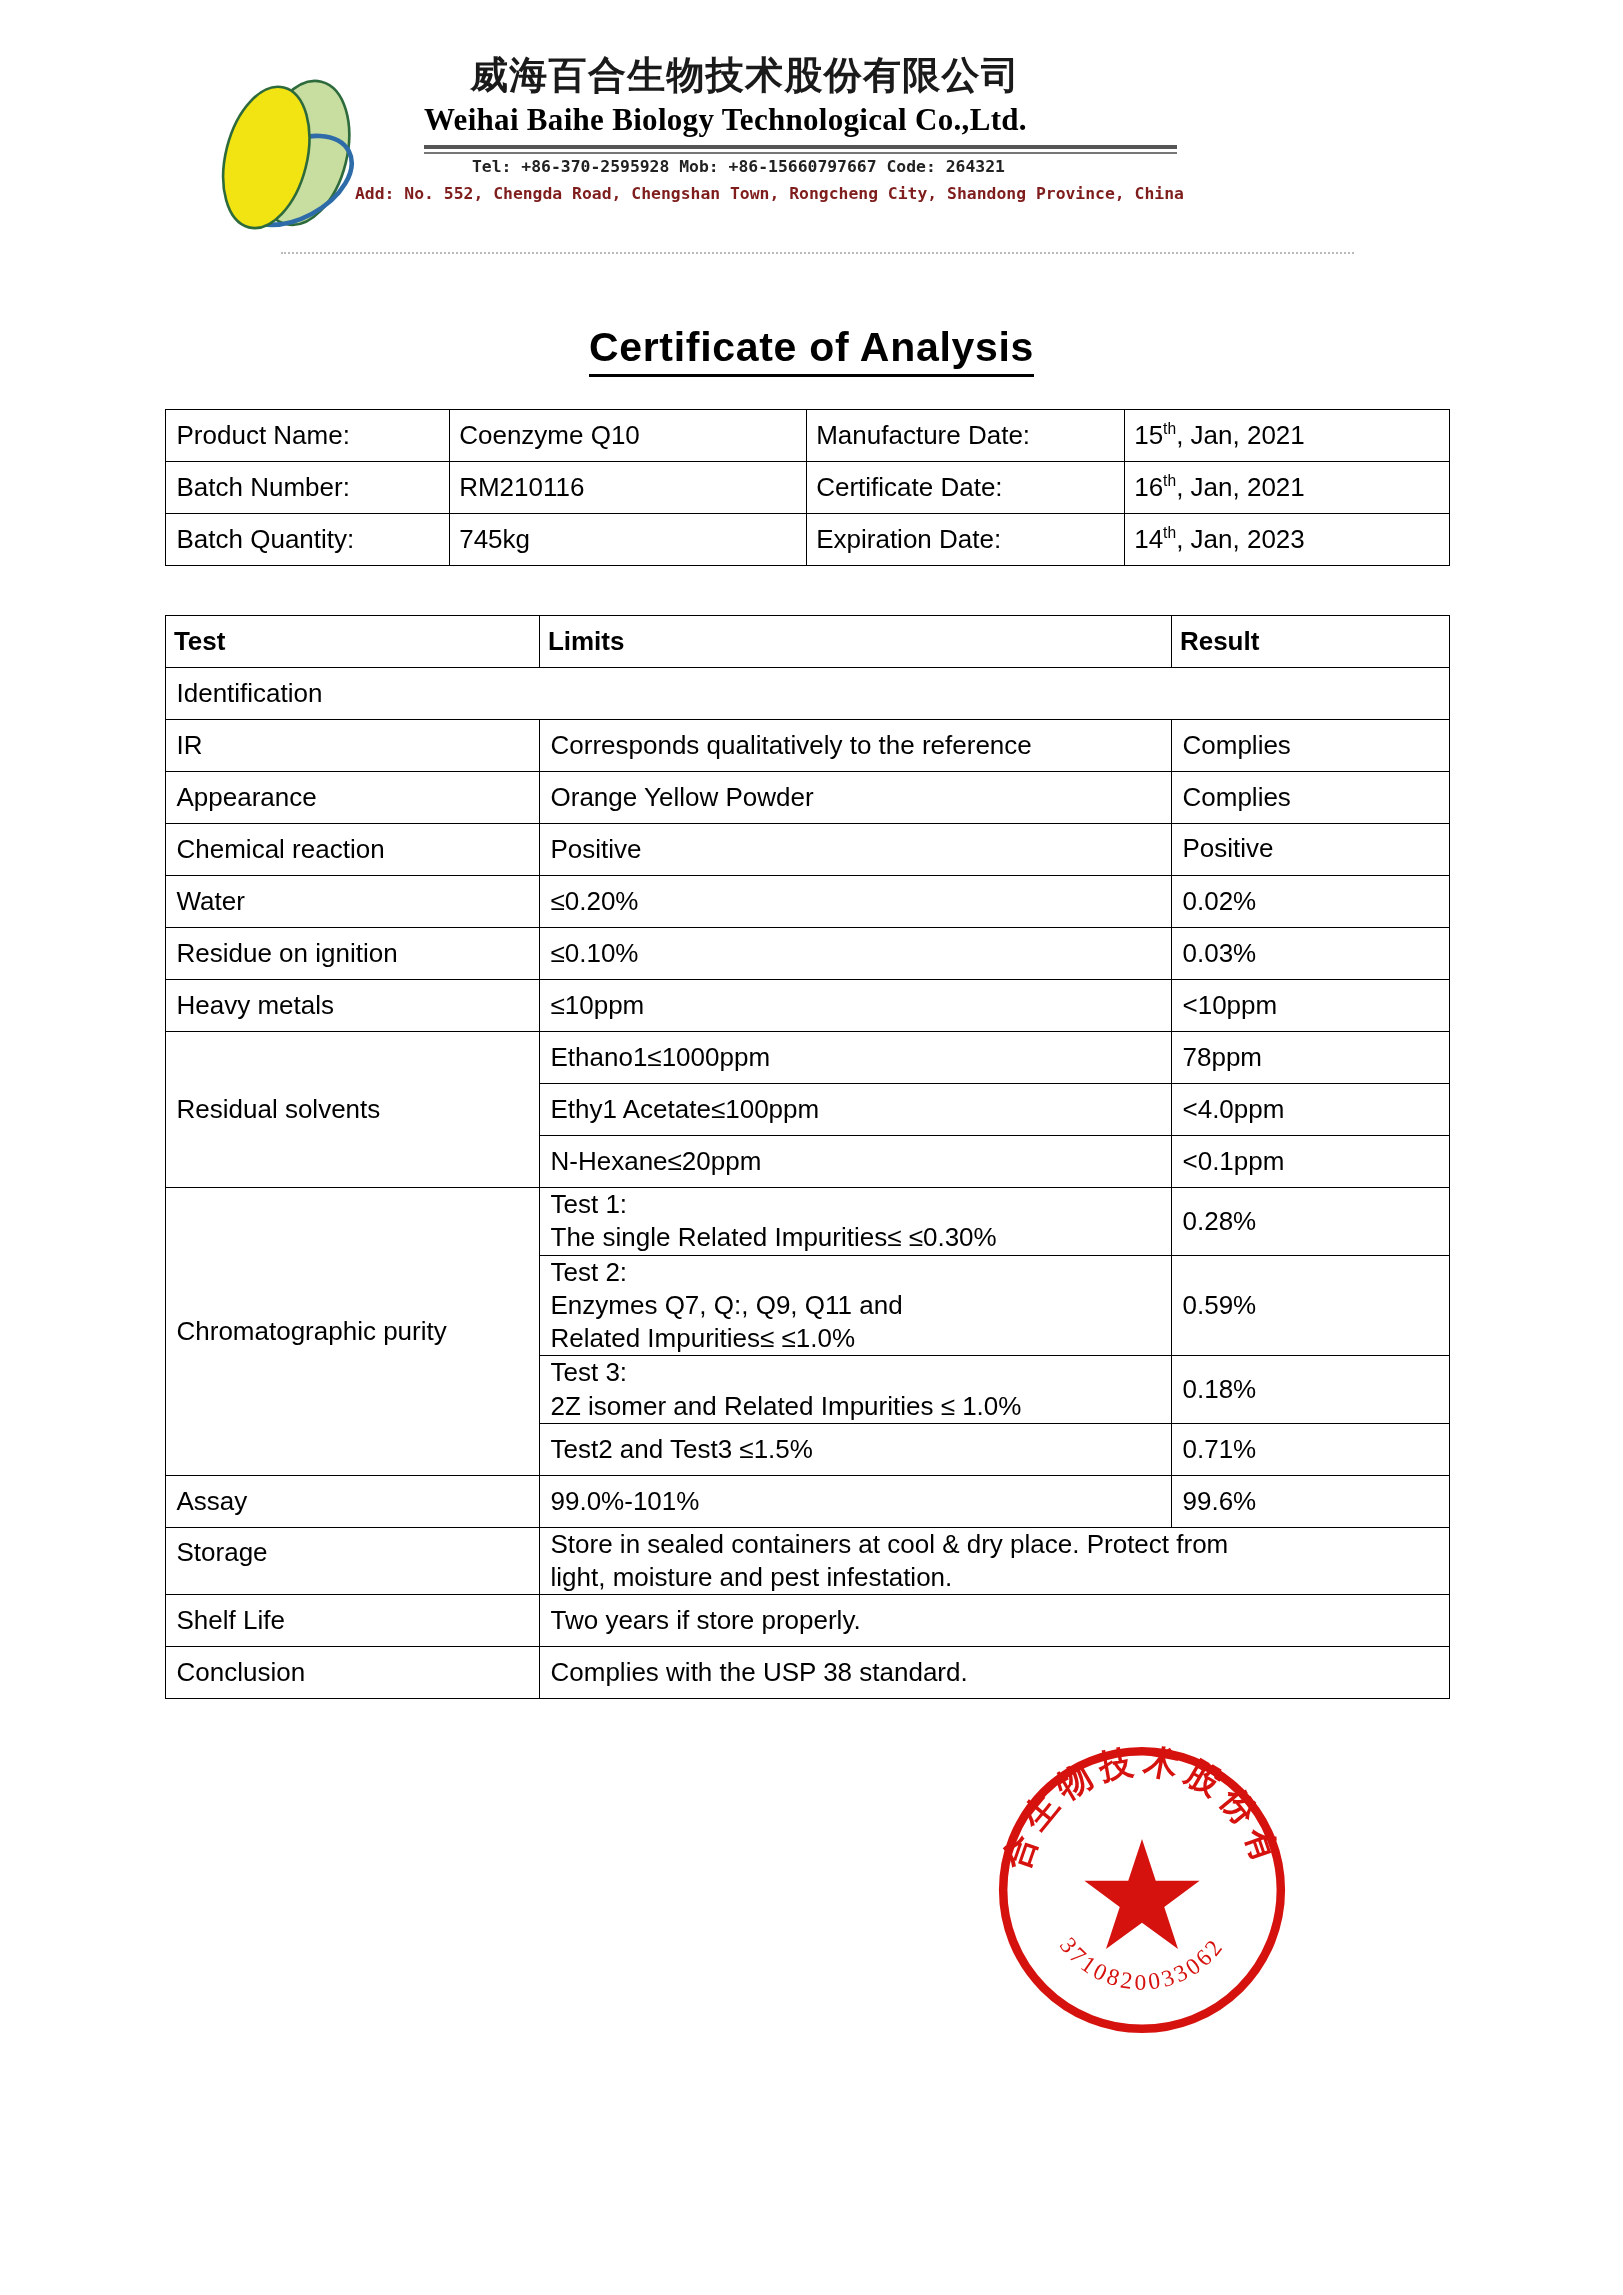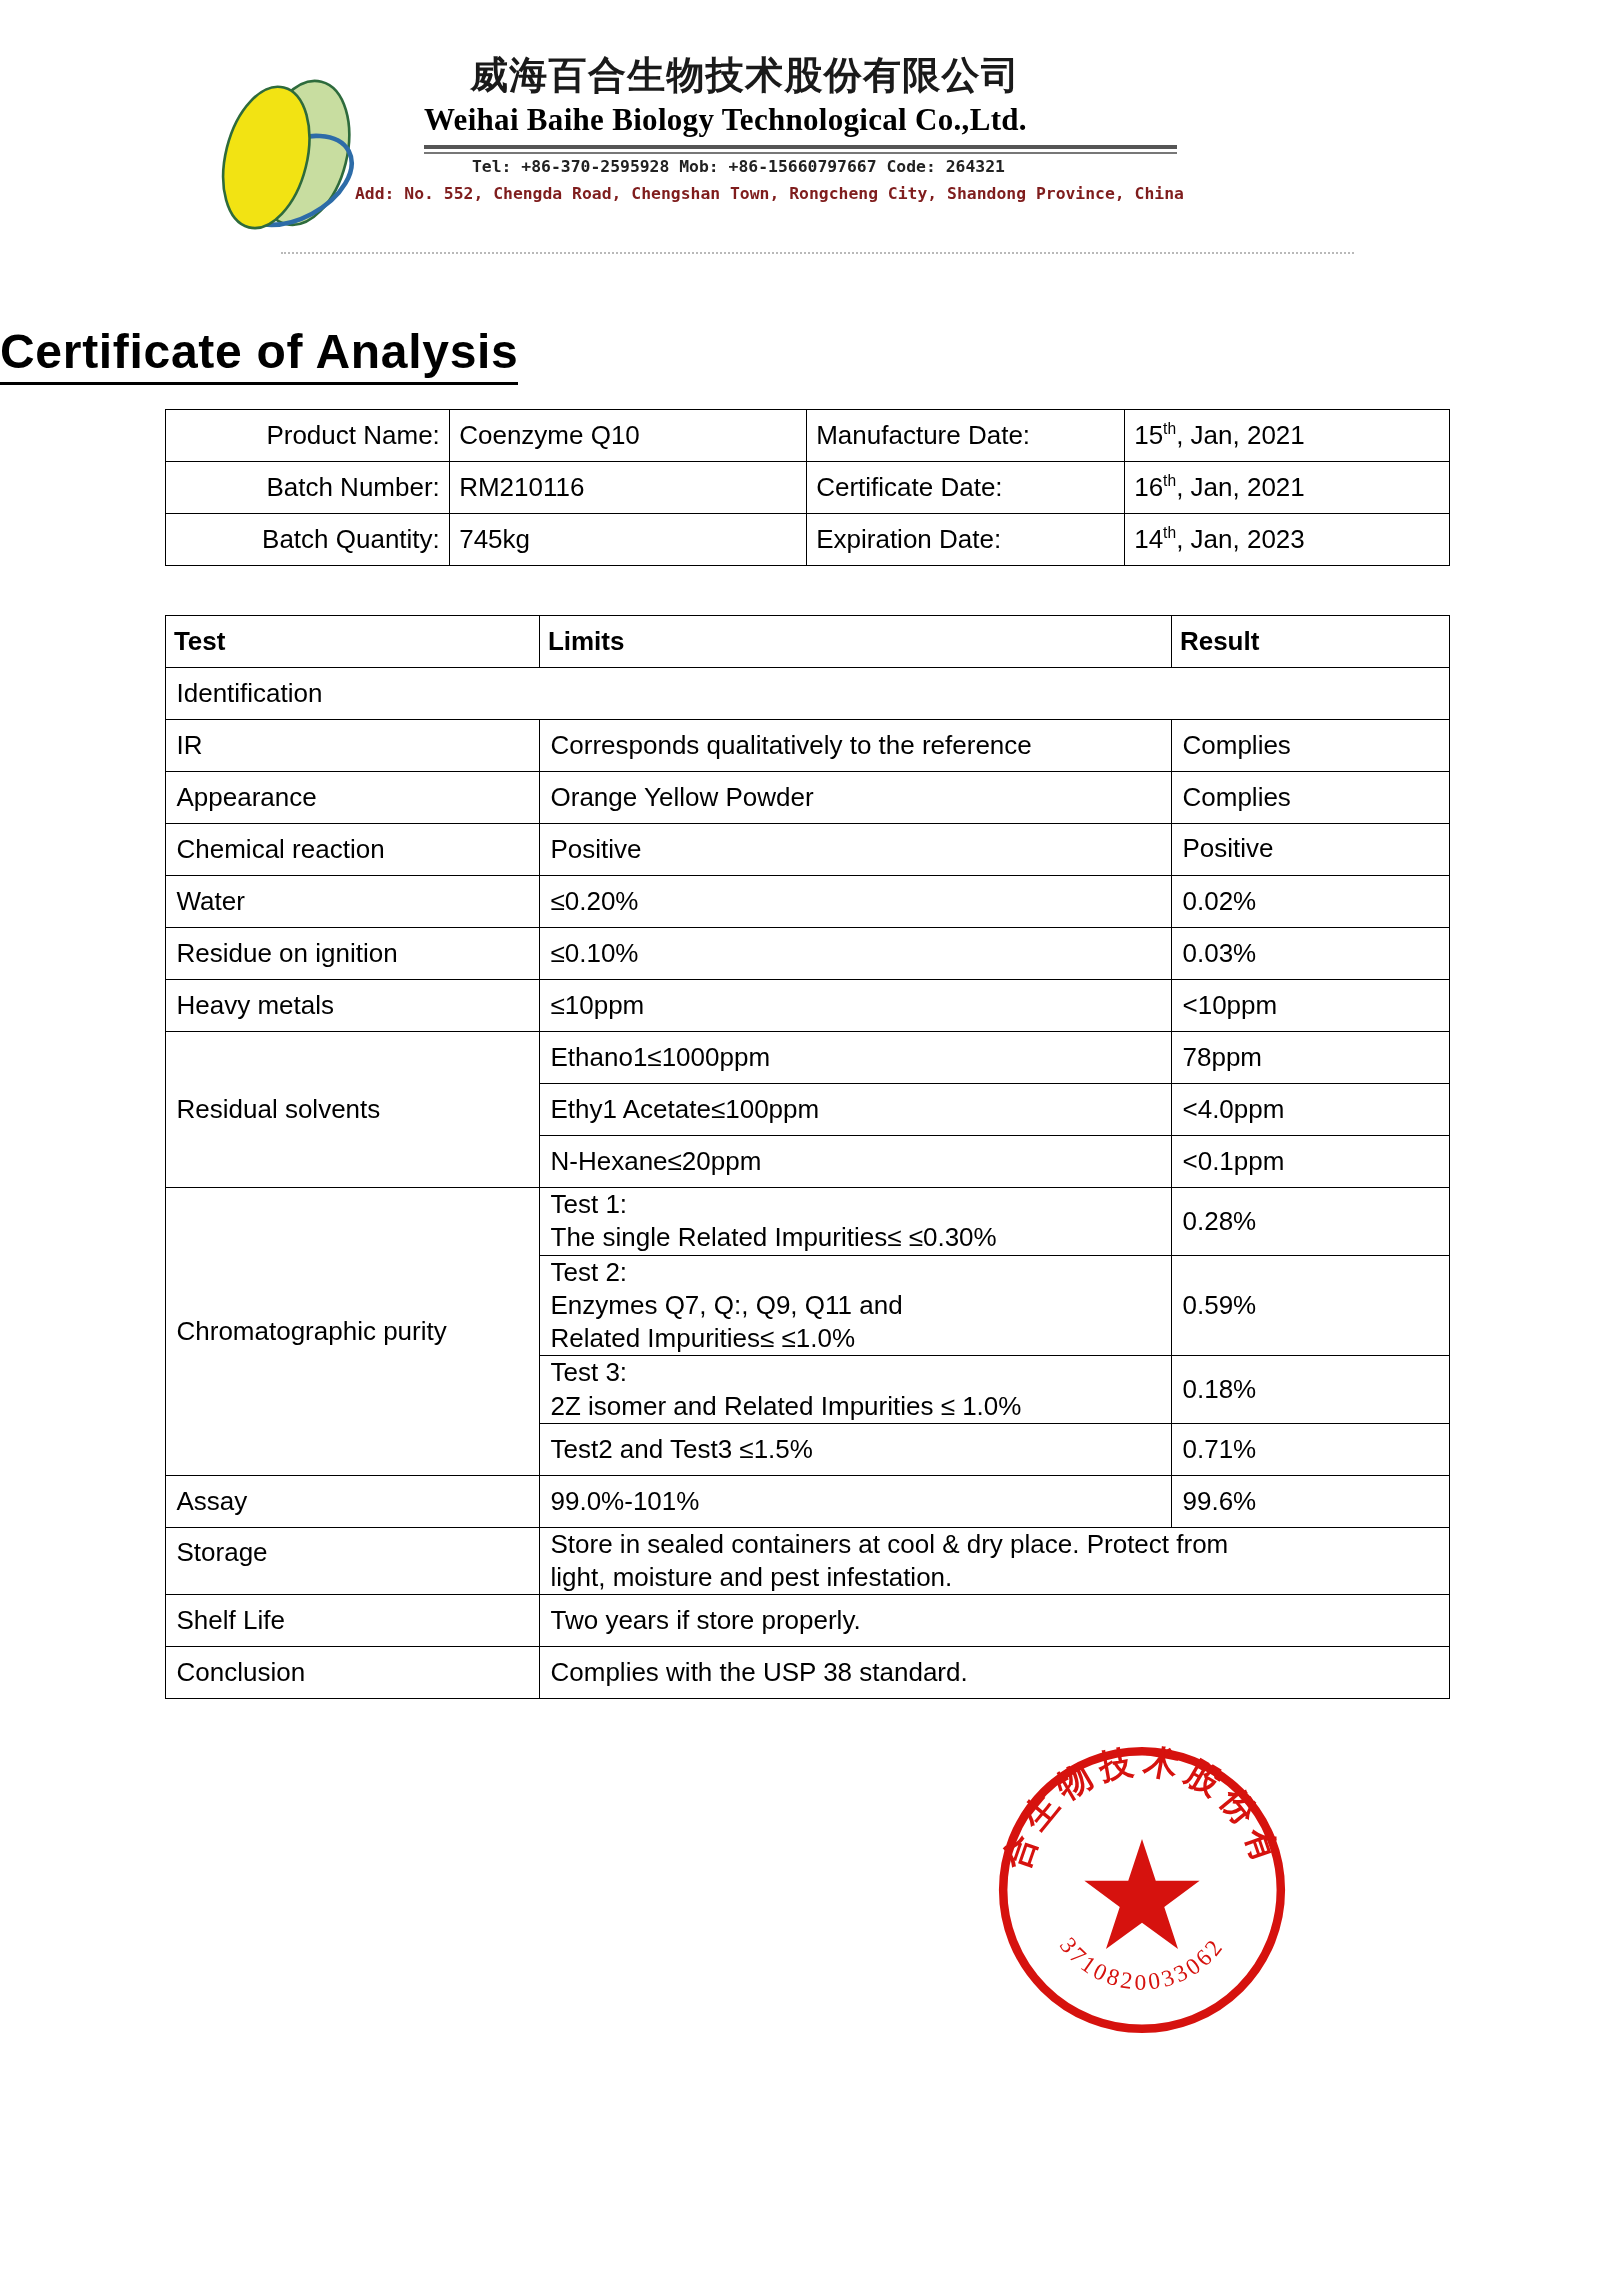--- a/index.html
+++ b/index.html
@@ -41,22 +41,22 @@
     font-size:16.4px;font-weight:bold;color:#7f1d1d;
     margin-top:7.9px;padding-left:0px;margin-left:-38px;white-space:nowrap;letter-spacing:0px;
   }
   .dotted-sep{
     position:absolute;left:281px;top:196px;width:1073px;height:0;
     border-top:2px dotted #b9b9b9;
   }
 
   
   .doc-title{
-    position:absolute;left:0;top:324px;width:1623px;
-    font-size:48px;font-weight:bold;letter-spacing:0.7px;
+    position:absolute;left:0;top:324px;width:1623px;text-align:center;
+    font-size:41px;font-weight:bold;letter-spacing:0.7px;
   }
   .doc-title span{
     border-bottom:3.9px solid #000;padding-bottom:3.9px;
   }
 
   
   table{border-collapse:collapse;table-layout:fixed;}
   td,th{
     border:1.7px solid #000;
     padding:0 9.2px;
@@ -64,21 +64,21 @@
     font-weight:normal;
     vertical-align:middle;
     text-align:left;
     line-height:1.28;
     box-sizing:border-box;
   }
 
   
   .info-table{position:absolute;left:165px;top:409px;width:1284px;}
   .info-table td{height:52px;}
-  .info-table .lbl{padding-left:10.5px;text-align:right;}
+  .info-table .lbl{padding-left:10.5px;}
   .info-table sup{font-size:0.60em;vertical-align:super;line-height:0;}
 
   
   .main-table{position:absolute;left:165px;top:615px;width:1284px;border-radius:27px;}
   .main-table th{
     font-weight:bold;height:52px;padding-left:7.9px;vertical-align:middle;
   }
   .main-table td{height:52px;padding-left:10.5px;}
   .main-table td.topal{vertical-align:top;padding-top:7.9px;}
   .main-table td.vmid{vertical-align:middle;}

